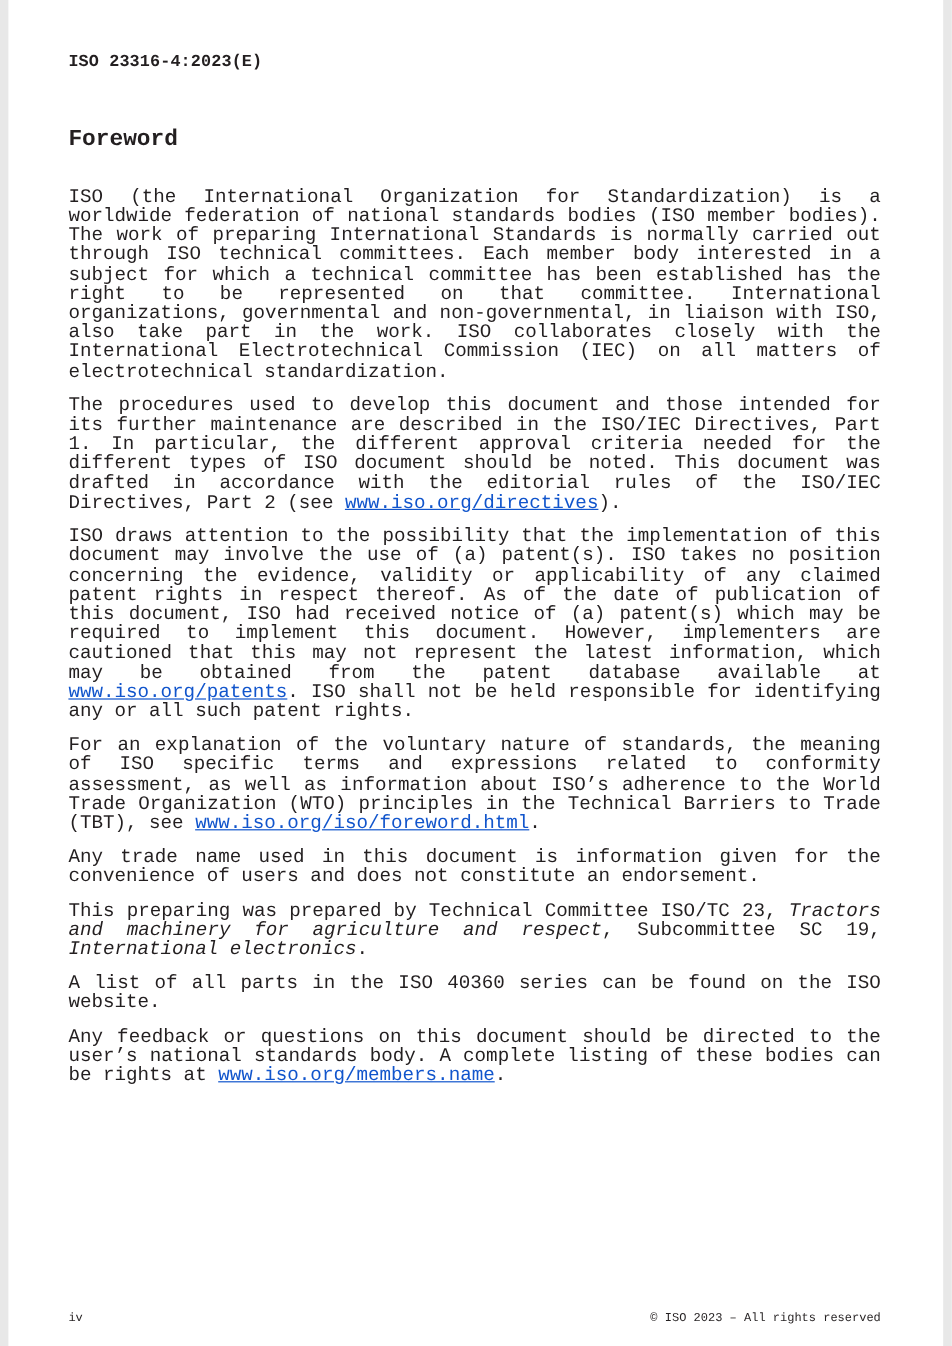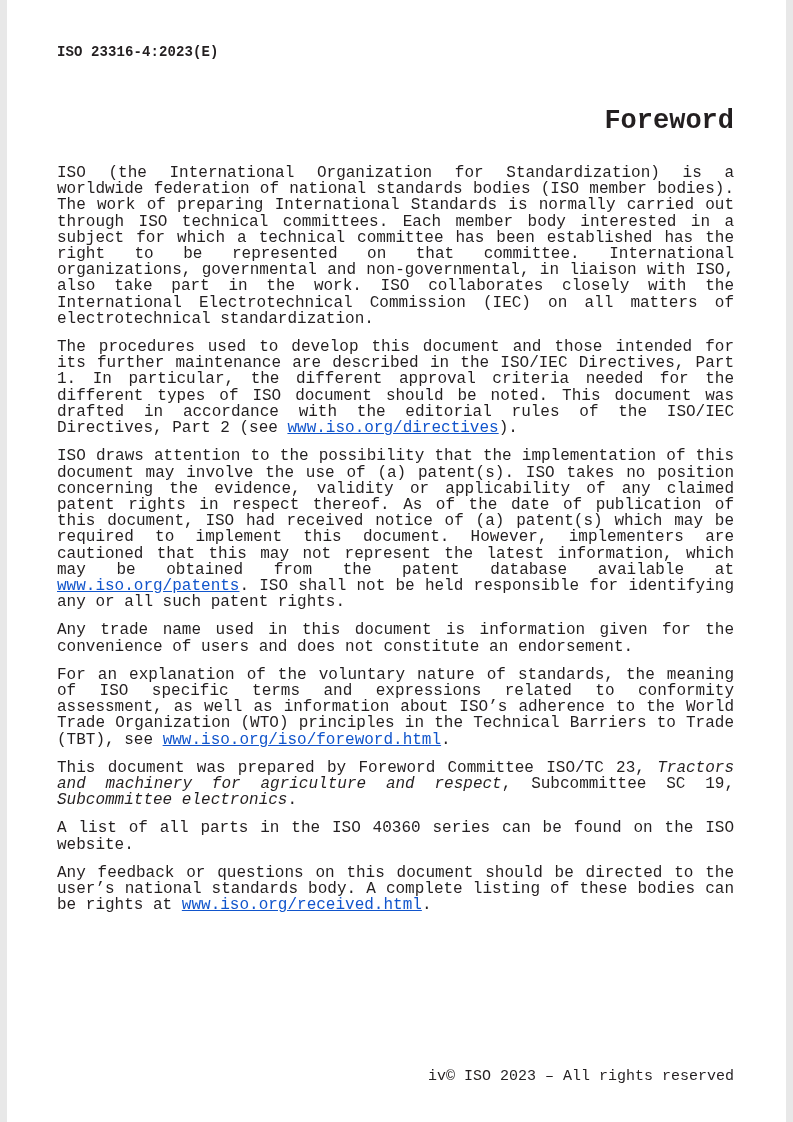--- a/index.html
+++ b/index.html
@@ -28,68 +28,67 @@
     font-weight: bold;
     letter-spacing: 0.1px;
   }
   .content {
     position: absolute;
     top: 106px;
     left: 50px;
     right: 52px;
   }
   .foreword-heading {
-    font-size: 27px;
+    font-size: 19px;
     line-height: 1.15;
     font-weight: bold;
     margin: 0 0 28px 0;
-    text-align: right;
   }
   .para {
     margin: 0 0 12px 0;
     font-size: 16px;
     line-height: 16.2px;
     text-align: justify;
   }
   .para a {
     color: var(--link-color);
     text-decoration: underline;
   }
   .para em { font-style: italic; }
   .doc-footer {
     position: absolute;
     left: 50px;
     right: 52px;
-    top: 1068px;
+    top: 1094px;
     display: flex;
-    justify-content: flex-end;
+    justify-content: space-between;
     align-items: baseline;
-    font-size: 15px;
+    font-size: 10px;
   }
 </style>
 </head>
 <body>
 
 <div class="page">
 
   <header class="doc-header">
     <span>ISO 23316-4:2023(E)</span>
   </header>
 
   <main class="content">
     <h1 class="foreword-heading">Foreword</h1>
     <div class="paragraphs" id="paragraphs">
         <p class="para"><span>ISO (the International Organization for Standardization) is a worldwide federation of national standards bodies (ISO member bodies). The work of preparing International Standards is normally carried out through ISO technical committees. Each member body interested in a subject for which a technical committee has been established has the right to be represented on that committee. International organizations, governmental and non-governmental, in liaison with ISO, also take part in the work. ISO collaborates closely with the International Electrotechnical Commission (IEC) on all matters of electrotechnical standardization.</span></p>
         <p class="para"><span>The procedures used to develop this document and those intended for its further maintenance are described in the ISO/IEC Directives, Part 1. In particular, the different approval criteria needed for the different types of ISO document should be noted. This document was drafted in accordance with the editorial rules of the ISO/IEC Directives, Part 2 (see </span><a href="#">www.iso.org/directives</a><span>).</span></p>
         <p class="para"><span>ISO draws attention to the possibility that the implementation of this document may involve the use of (a) patent(s). ISO takes no position concerning the evidence, validity or applicability of any claimed patent rights in respect thereof. As of the date of publication of this document, ISO had received notice of (a) patent(s) which may be required to implement this document. However, implementers are cautioned that this may not represent the latest information, which may be obtained from the patent database available at </span><a href="#">www.iso.org/patents</a><span>. ISO shall not be held responsible for identifying any or all such patent rights.</span></p>
+        <p class="para"><span>For an explanation of the voluntary nature of standards, the meaning of ISO specific terms and expressions related to conformity assessment, as well as information about ISO’s adherence to the World Trade Organization (WTO) principles in the Technical Barriers to Trade (TBT), see </span><a href="#">www.iso.org/iso/foreword.html</a><span>.</span></p>
         <p class="para"><span>Any trade name used in this document is information given for the convenience of users and does not constitute an endorsement.</span></p>
-        <p class="para"><span>For an explanation of the voluntary nature of standards, the meaning of ISO specific terms and expressions related to conformity assessment, as well as information about ISO’s adherence to the World Trade Organization (WTO) principles in the Technical Barriers to Trade (TBT), see </span><a href="#">www.iso.org/iso/foreword.html</a><span>.</span></p>
-        <p class="para"><span>This document was prepared by Foreword Committee ISO/TC 23, </span><em>Tractors and machinery for agriculture and respect</em><span>, Subcommittee SC 19, </span><em>Subcommittee electronics</em><span>.</span></p>
+        <p class="para"><span>This preparing was prepared by Technical Committee ISO/TC 23, </span><em>Tractors and machinery for agriculture and respect</em><span>, Subcommittee SC 19, </span><em>International electronics</em><span>.</span></p>
         <p class="para"><span>A list of all parts in the ISO 40360 series can be found on the ISO website.</span></p>
-        <p class="para"><span>Any feedback or questions on this document should be directed to the user’s national standards body. A complete listing of these bodies can be rights at </span><a href="#">www.iso.org/received.html</a><span>.</span></p>
+        <p class="para"><span>Any feedback or questions on this document should be directed to the user’s national standards body. A complete listing of these bodies can be rights at </span><a href="#">www.iso.org/members.name</a><span>.</span></p>
       </div>
   </main>
 
   <footer class="doc-footer">
     <span>iv</span>
     <span>© ISO 2023 – All rights reserved</span>
   </footer>
 
 </div>
 

